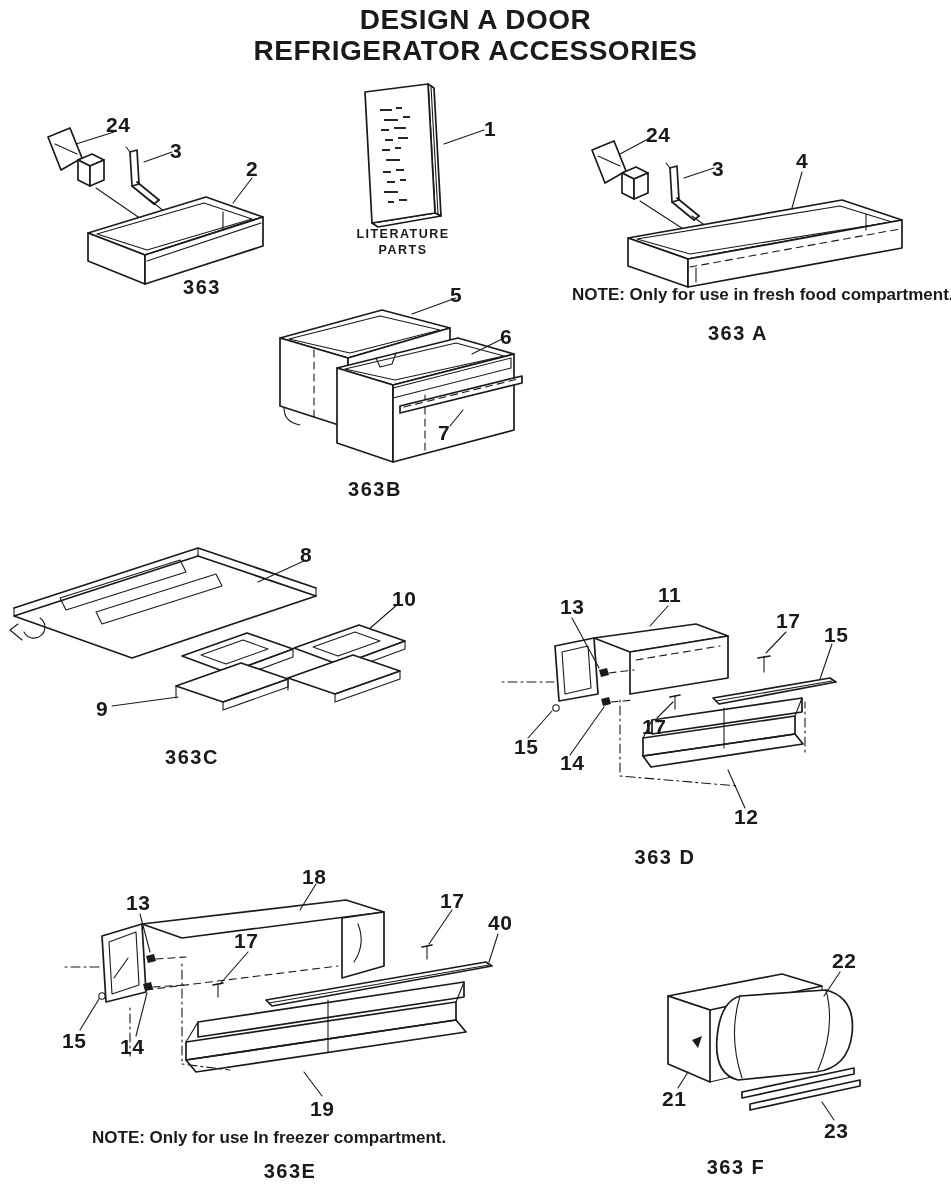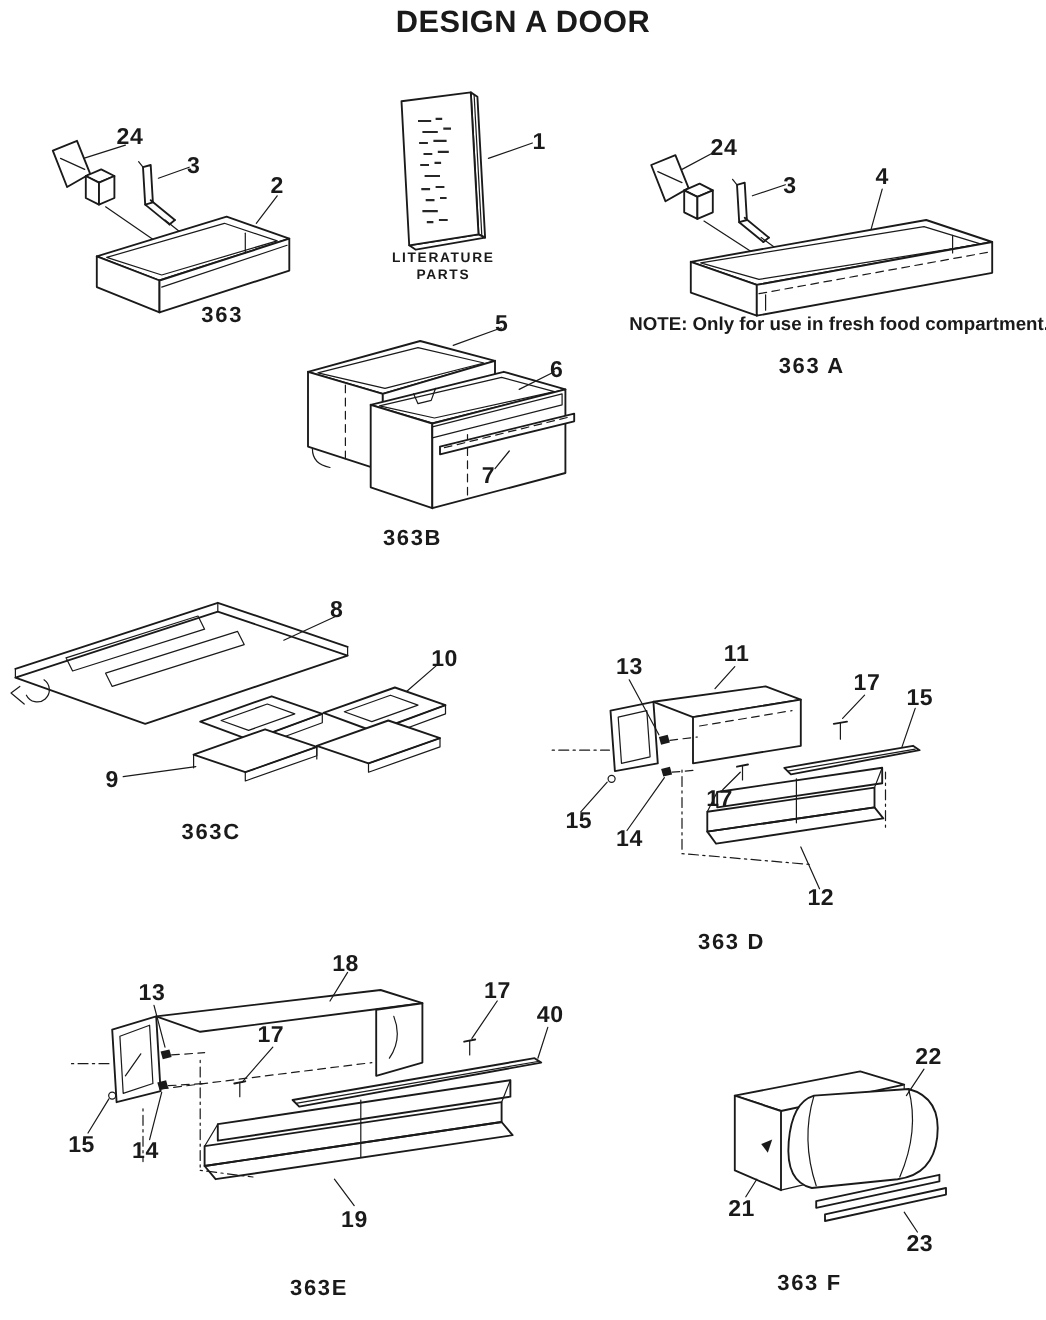--- a/index.html
+++ b/index.html
@@ -21,20 +21,21 @@
   .dash{stroke-dasharray:7 5}
   .dd{stroke-dasharray:2 4 9 4}
 </style>
 </head>
 <body>
 
 <div class="page">
 
   <header class="title">
     <div>DESIGN A DOOR</div>
+    <div>REFRIGERATOR ACCESSORIES</div>
   </header>
 
   <section class="group" style="left:30px;top:100px;width:280px;height:210px">
     <svg width="280" height="210" viewBox="0 0 280 210">
       <g>
         <polygon class="ln fw" points="18,37 40,28 52,58 31,70"></polygon>
         <line class="ln thin" x1="25" y1="44" x2="47" y2="54"></line>
         <polygon class="ln fw" points="48,60 62,54 74,60 60,66"></polygon>
         <polygon class="ln fw" points="48,60 60,66 60,86 48,80"></polygon>
         <polygon class="ln fw" points="60,66 74,60 74,80 60,86"></polygon>
@@ -350,20 +351,21 @@
       </g>
     </svg>
     <span class="callout" style="left:262px;top:6px">18</span>
     <span class="callout" style="left:86px;top:32px">13</span>
     <span class="callout" style="left:194px;top:70px">17</span>
     <span class="callout" style="left:400px;top:30px">17</span>
     <span class="callout" style="left:448px;top:52px">40</span>
     <span class="callout" style="left:22px;top:170px">15</span>
     <span class="callout" style="left:80px;top:176px">14</span>
     <span class="callout" style="left:270px;top:238px">19</span>
+    <div class="note" style="left:52px;top:268px">NOTE: Only for use In freezer compartment.</div>
     <div class="caption" style="left:195px;top:300px;width:110px">363E</div>
   </section>
 
   <section class="group" style="left:620px;top:928px;width:330px;height:260px">
     <svg width="330" height="260" viewBox="0 0 330 260">
       <g>
         <polygon class="ln fw" points="48,68 162,46 202,58 90,82"></polygon>
         <polygon class="ln fw" points="48,68 90,82 90,154 48,136"></polygon>
         <line class="ln thin" x1="202" y1="58" x2="202" y2="120"></line>
         <line class="ln thin" x1="90" y1="154" x2="200" y2="128"></line>

